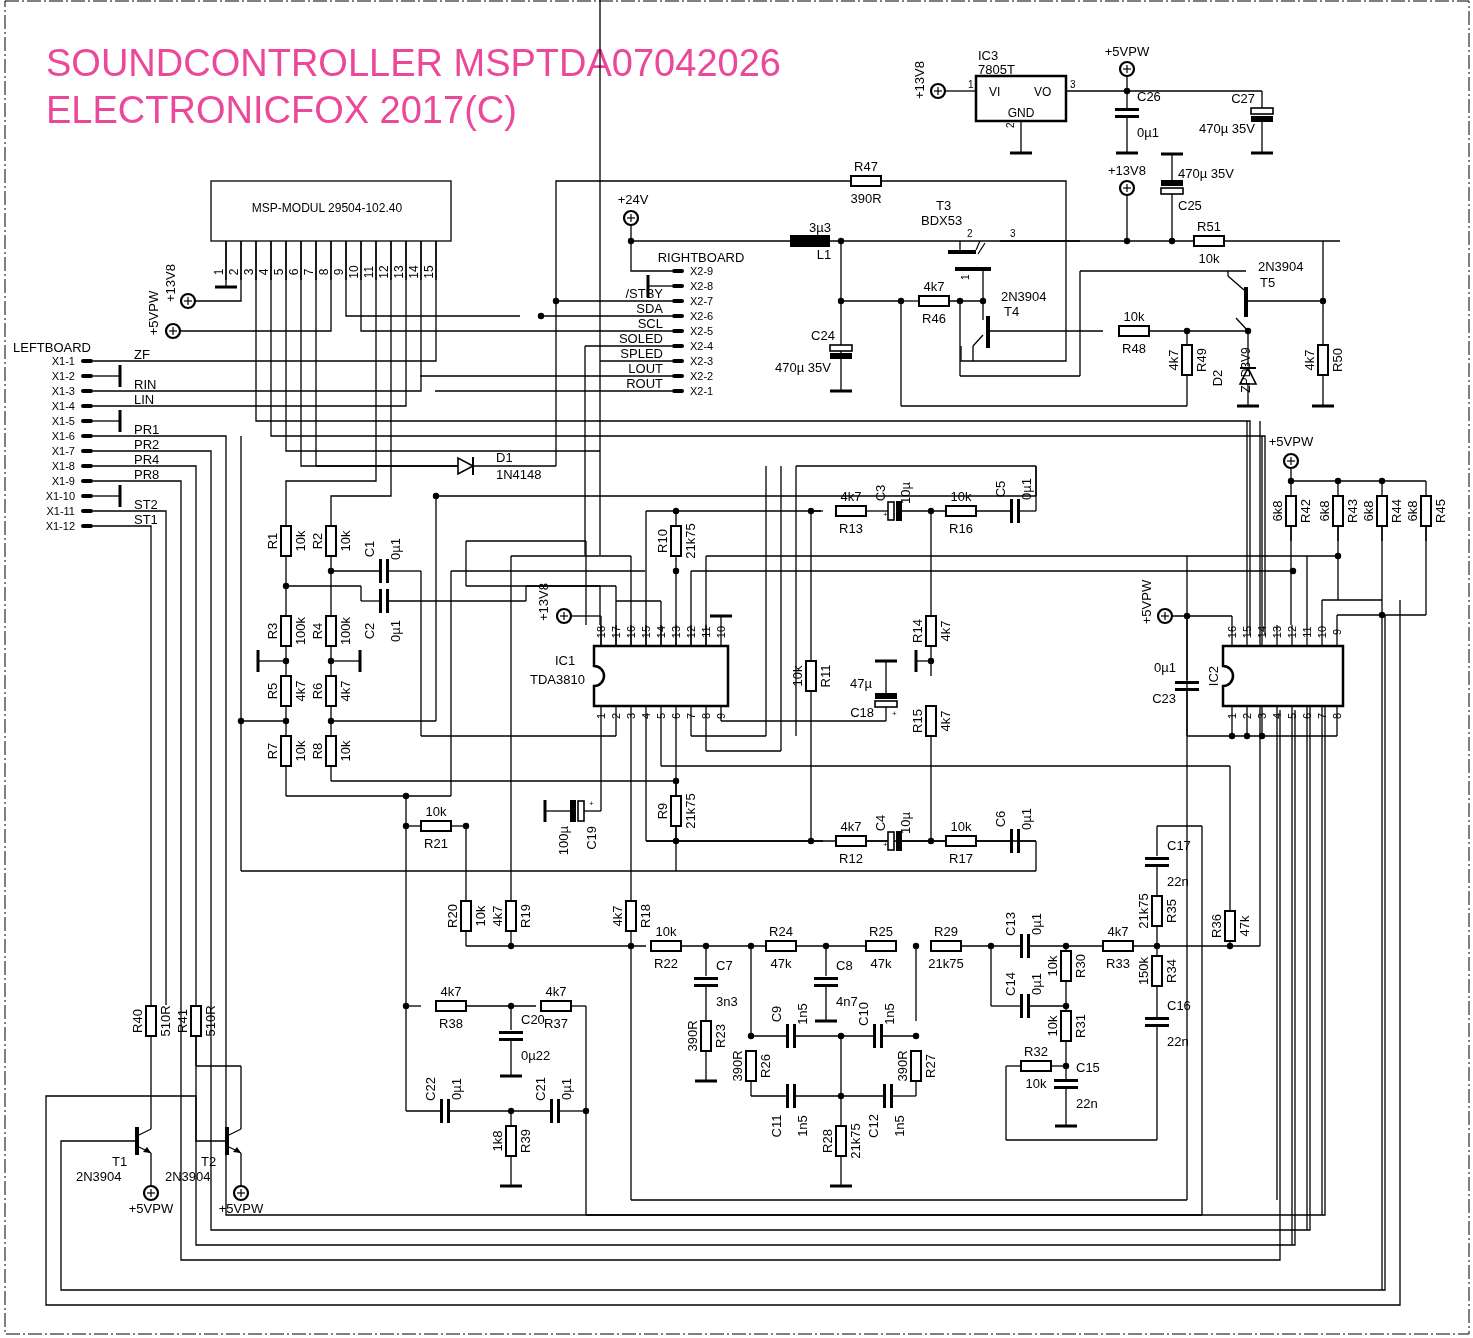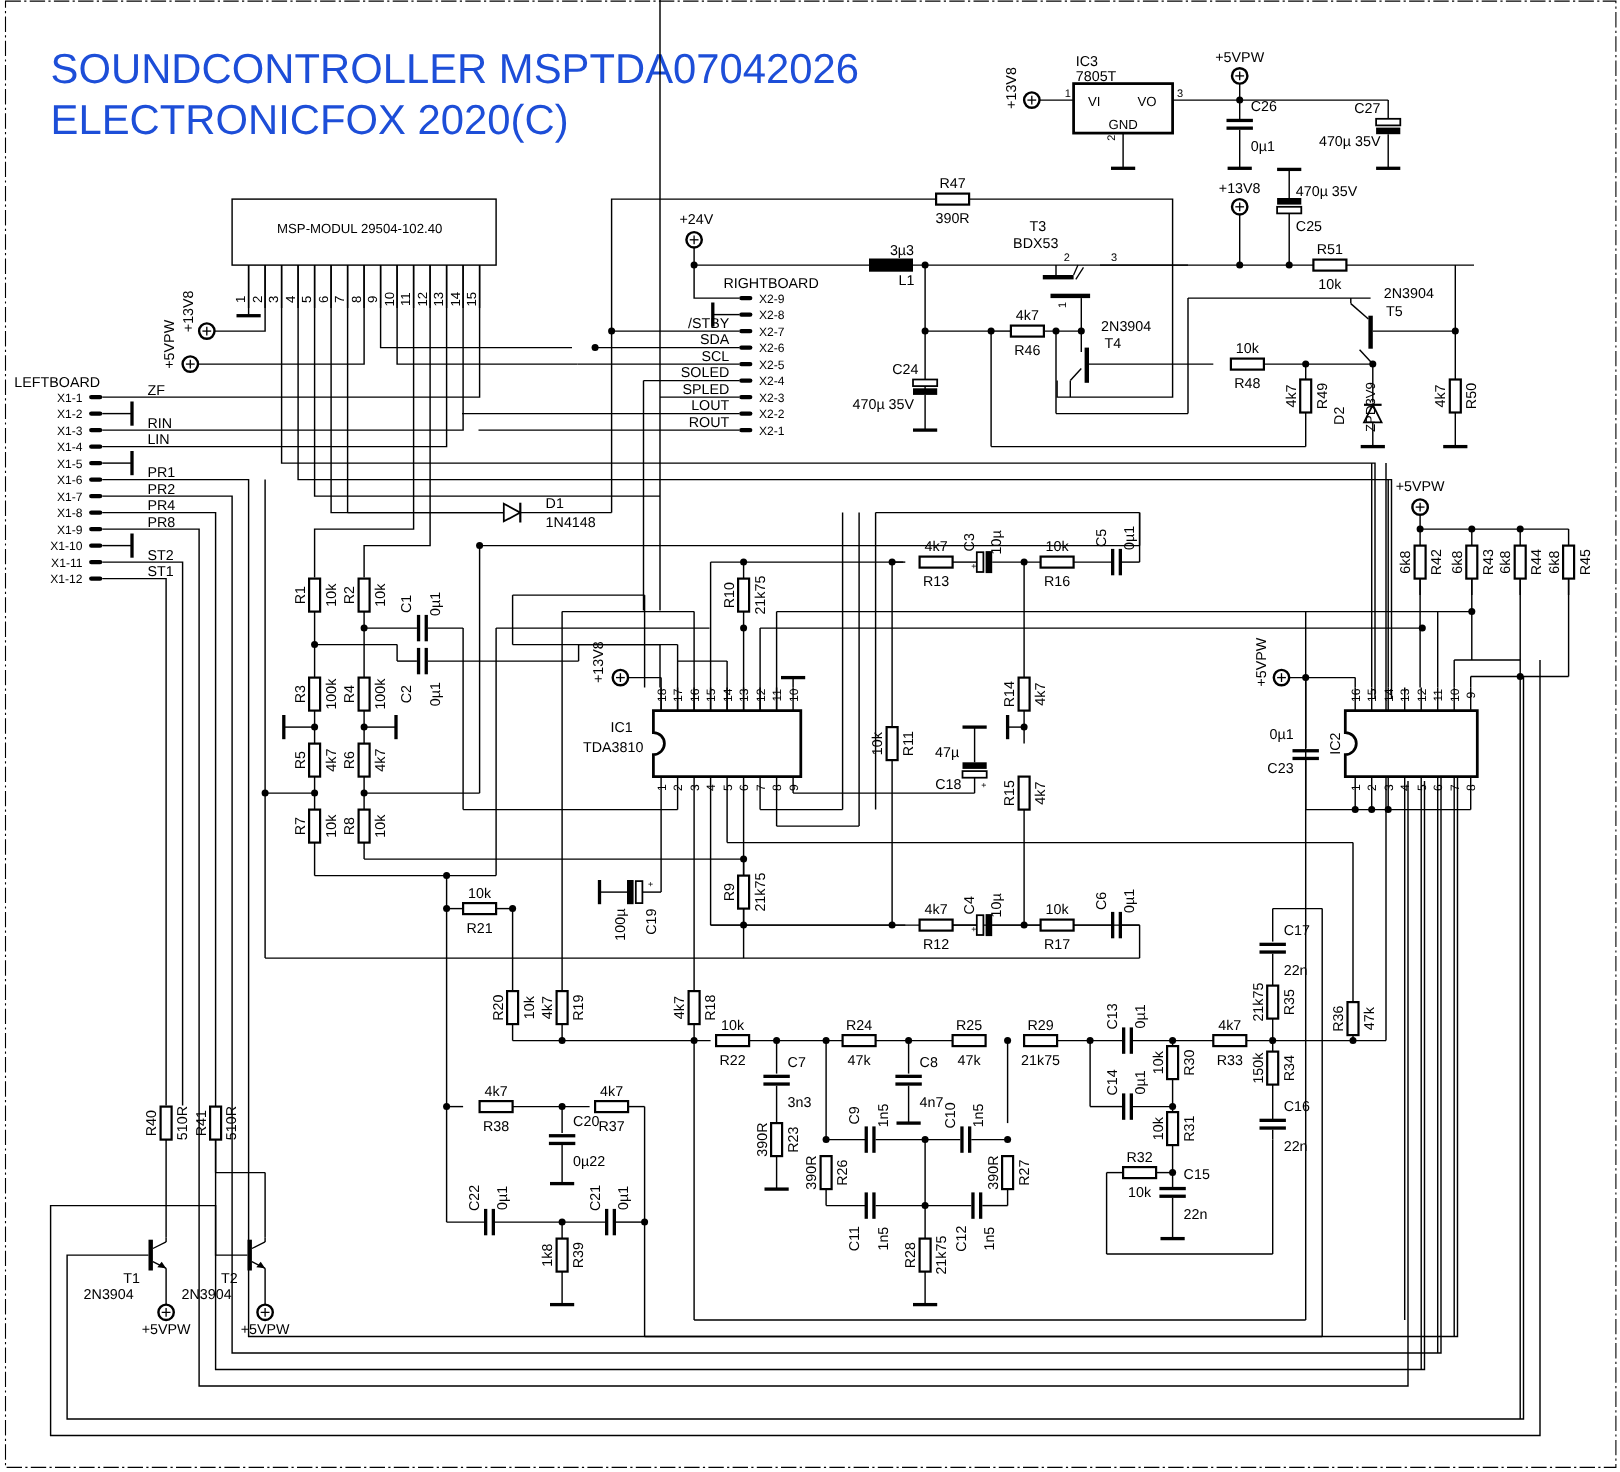--- a/index.html
+++ b/index.html
@@ -1,27 +1,27 @@
 <!DOCTYPE html>
 <html><head>
 <meta charset="utf-8">
 <style>
   html, body { margin: 0; padding: 0; background: #ffffff; }
   body { width: 1473px; height: 1338px; overflow: hidden; position: relative; font-family: "Liberation Sans", "DejaVu Sans", sans-serif; }
   #sheet { position: absolute; left: 0; top: 0; }
-  .title { position: absolute; left: 46px; font-size: 38px; line-height: 38px; color: #1d4ed8; letter-spacing: 0px; white-space: nowrap; }
+  .title { position: absolute; left: 46px; font-size: 38px; line-height: 38px; color: #ec4899; letter-spacing: 0px; white-space: nowrap; }
   #t1 { top: 44px; }
   #t2 { top: 91px; }
   svg text { font-family: "Liberation Sans", "DejaVu Sans", sans-serif; fill: #000; }
 </style>
 </head>
 <body>
 
 <div class="title" id="t1">SOUNDCONTROLLER MSPTDA07042026</div>
-<div class="title" id="t2">ELECTRONICFOX 2020(C)</div>
+<div class="title" id="t2">ELECTRONICFOX 2017(C)</div>
 
 <svg id="sheet" width="1473" height="1338" viewBox="0 0 1473 1338" xmlns="http://www.w3.org/2000/svg">
   <g id="frame">
       <rect x="5" y="1" width="1464" height="1333" fill="none" stroke="#000000" stroke-width="1" stroke-dasharray="14 3 2 3"></rect>
     </g>
   <g id="wires">
       <line x1="226" y1="241" x2="226" y2="280" stroke="#000000" stroke-width="1.3"></line>
       <line x1="241" y1="241" x2="241" y2="280" stroke="#000000" stroke-width="1.3"></line>
       <line x1="256" y1="241" x2="256" y2="280" stroke="#000000" stroke-width="1.3"></line>
       <line x1="271" y1="241" x2="271" y2="280" stroke="#000000" stroke-width="1.3"></line>

